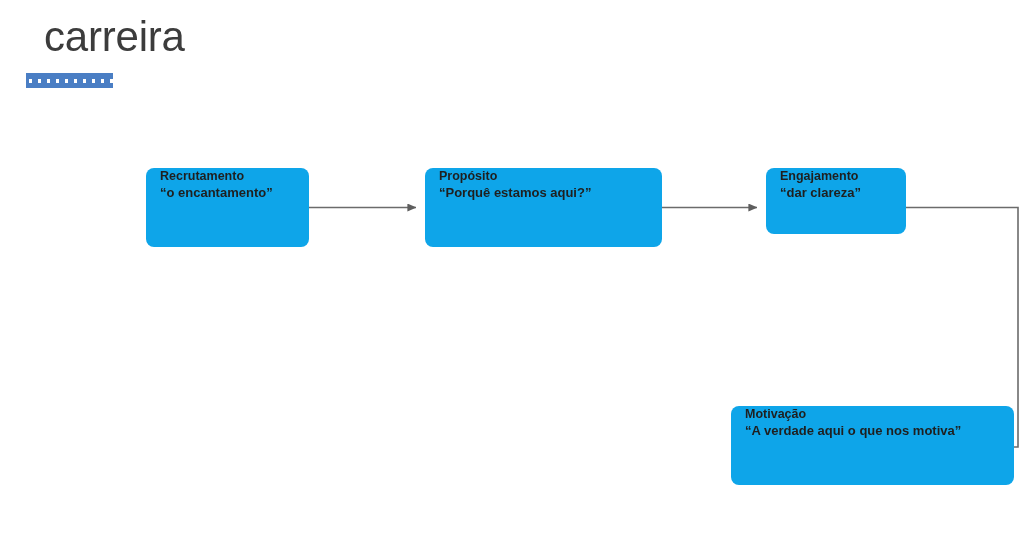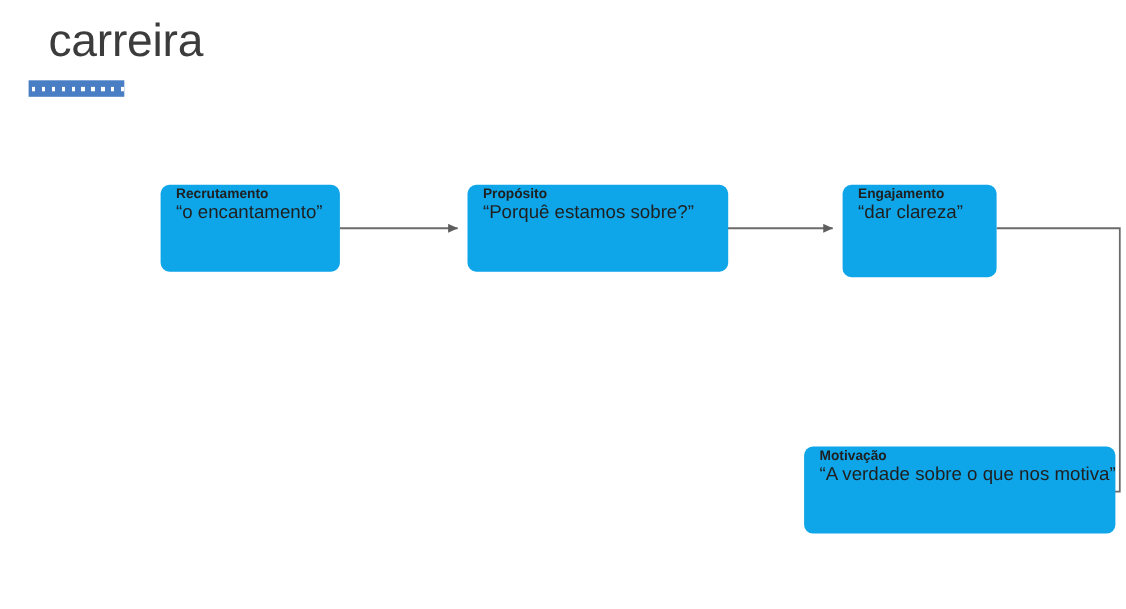--- a/index.html
+++ b/index.html
@@ -79,31 +79,31 @@
     justify-content: flex-start;
   }
   .node-title {
     font-size: 12.5px;
     font-weight: bold;
     color: #1f1f1f;
     line-height: 16px;
     white-space: nowrap;
   }
   .node-subtitle {
-    font-size: 17px;
-    font-weight: 400;
+    font-size: 13px;
+    font-weight: 700;
     color: #1f1f1f;
     line-height: 17px;
     white-space: nowrap;
   }
 
   
   #node-recrutamento { left: 146px; top: 168px; width: 163px; height: 79px; }
   #node-proposito    { left: 425px; top: 168px; width: 237px; height: 79px; }
-  #node-engajamento  { left: 766px; top: 168px; width: 140px; height: 84px; }
+  #node-engajamento  { left: 766px; top: 168px; width: 140px; height: 66px; }
   #node-motivacao    { left: 707px; top: 406px; width: 283px; height: 79px; margin-left: 24px; }
 </style>
 </head>
 <body>
 
 <div id="page-title">carreira</div>
 
 <div id="title-rule"></div>
 
 <div id="diagram">
@@ -122,26 +122,26 @@
     <path d="M906,207.5 L1018,207.5 L1018,447 L999,447" fill="none" stroke="#6b6b6b" stroke-width="1.6" marker-end="url(#arrowhead)"></path>
   </svg>
 
   <div class="node" id="node-recrutamento">
     <div class="node-title">Recrutamento</div>
     <div class="node-subtitle">“o encantamento”</div>
   </div>
 
   <div class="node" id="node-proposito">
     <div class="node-title">Propósito</div>
-    <div class="node-subtitle">“Porquê estamos sobre?”</div>
+    <div class="node-subtitle">“Porquê estamos aqui?”</div>
   </div>
 
   <div class="node" id="node-engajamento">
     <div class="node-title">Engajamento</div>
     <div class="node-subtitle">“dar clareza”</div>
   </div>
 
   <div class="node" id="node-motivacao">
     <div class="node-title">Motivação</div>
-    <div class="node-subtitle">“A verdade sobre o que nos motiva”</div>
+    <div class="node-subtitle">“A verdade aqui o que nos motiva”</div>
   </div>
 
 </div>
 
 </body></html>

